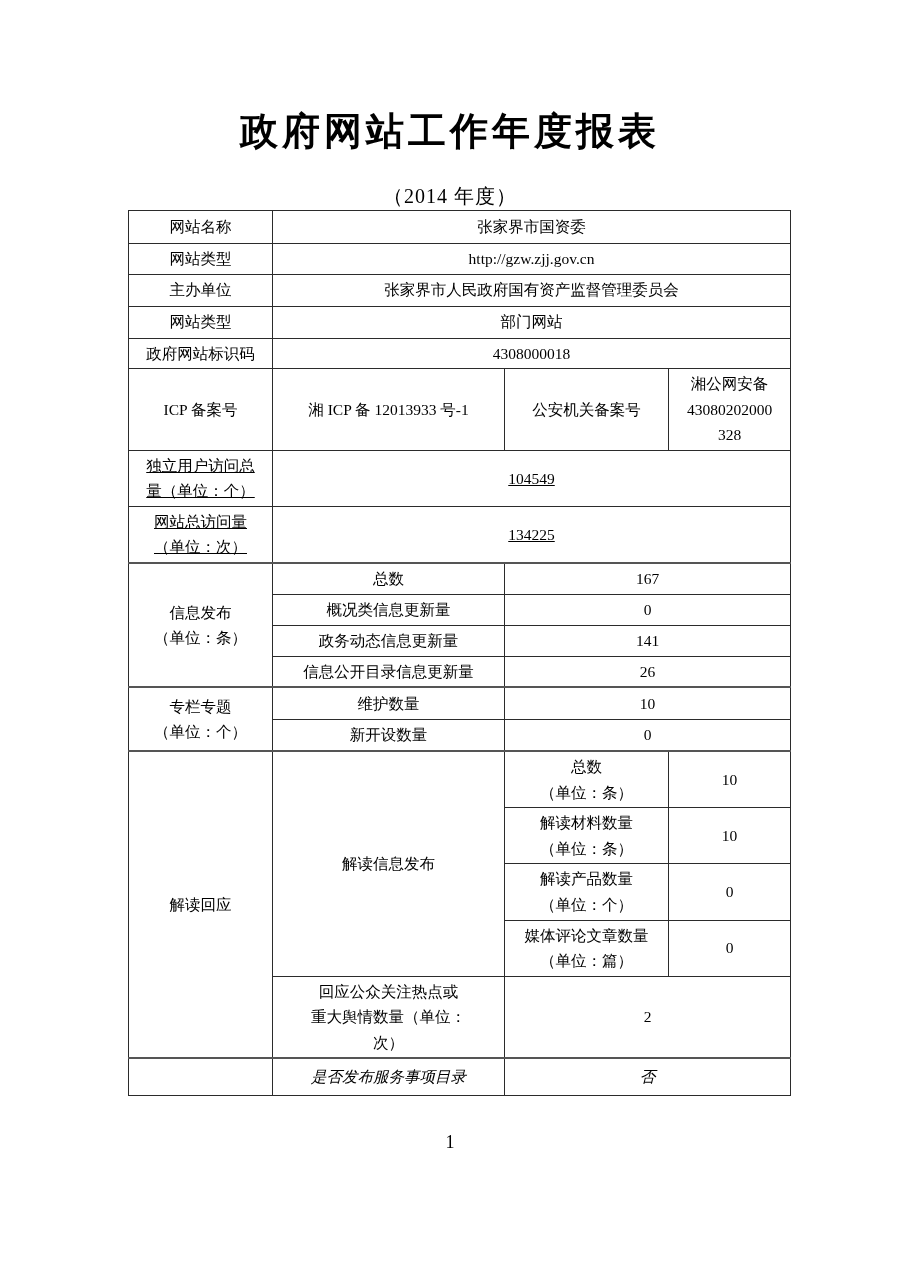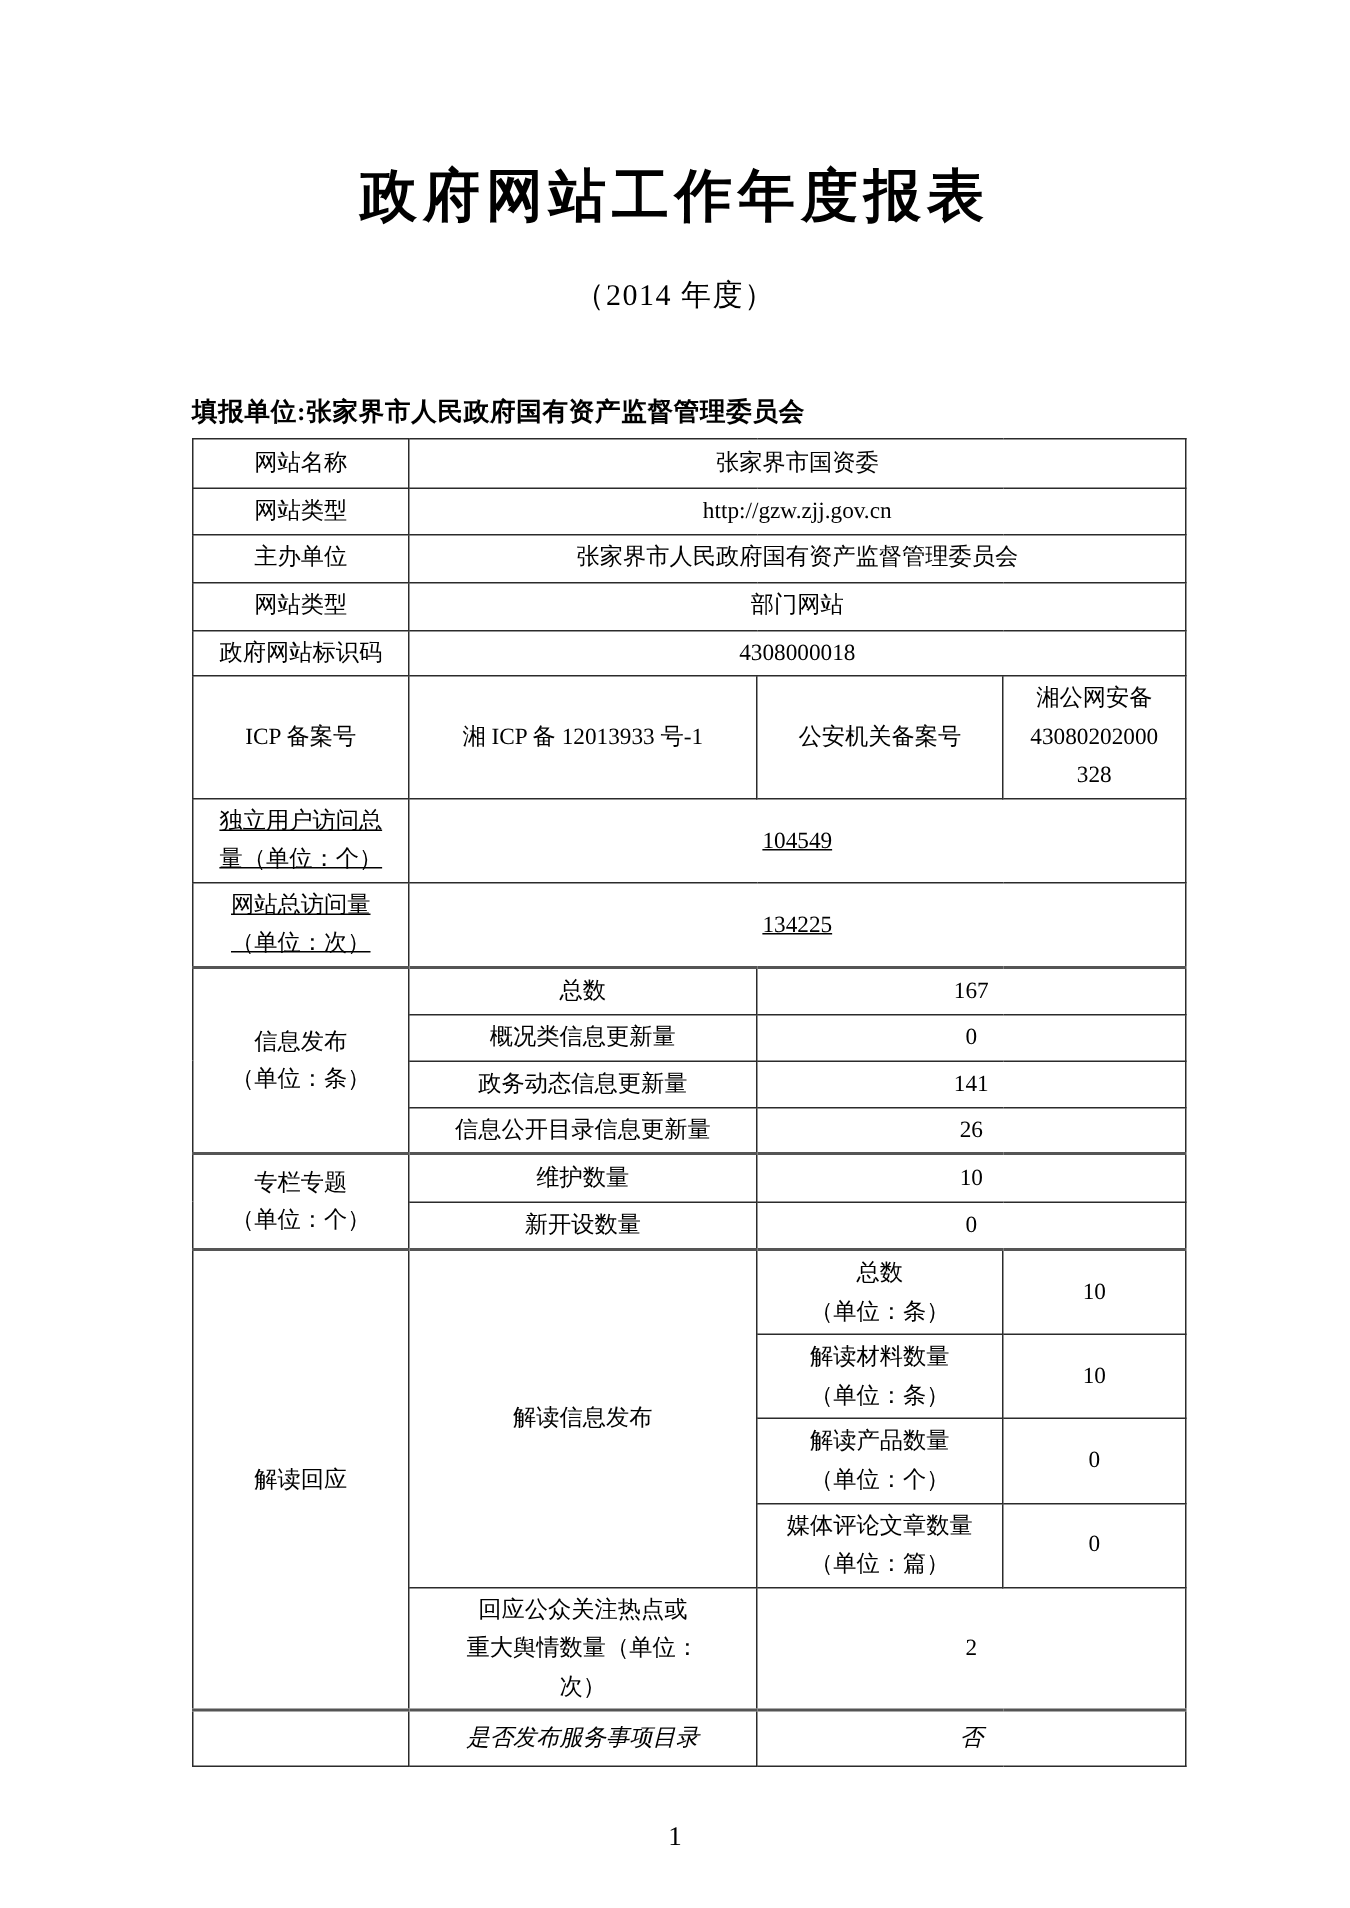--- a/index.html
+++ b/index.html
@@ -72,21 +72,20 @@
     font-size: 18px;
   }
 </style>
 </head>
 <body>
 
 <div class="sheet">
 
   <h1 class="doc-title">政府网站工作年度报表</h1>
   <div class="doc-subtitle">（2014 年度）</div>
-  <div class="unit-line">填报单位:张家界市人民政府国有资产监督管理委员会</div>
 
   <table class="report">
     <colgroup>
       <col style="width:144px">
       <col style="width:232px">
       <col style="width:164px">
       <col style="width:122px">
     </colgroup>
     <tbody>
       <tr class="h33">

